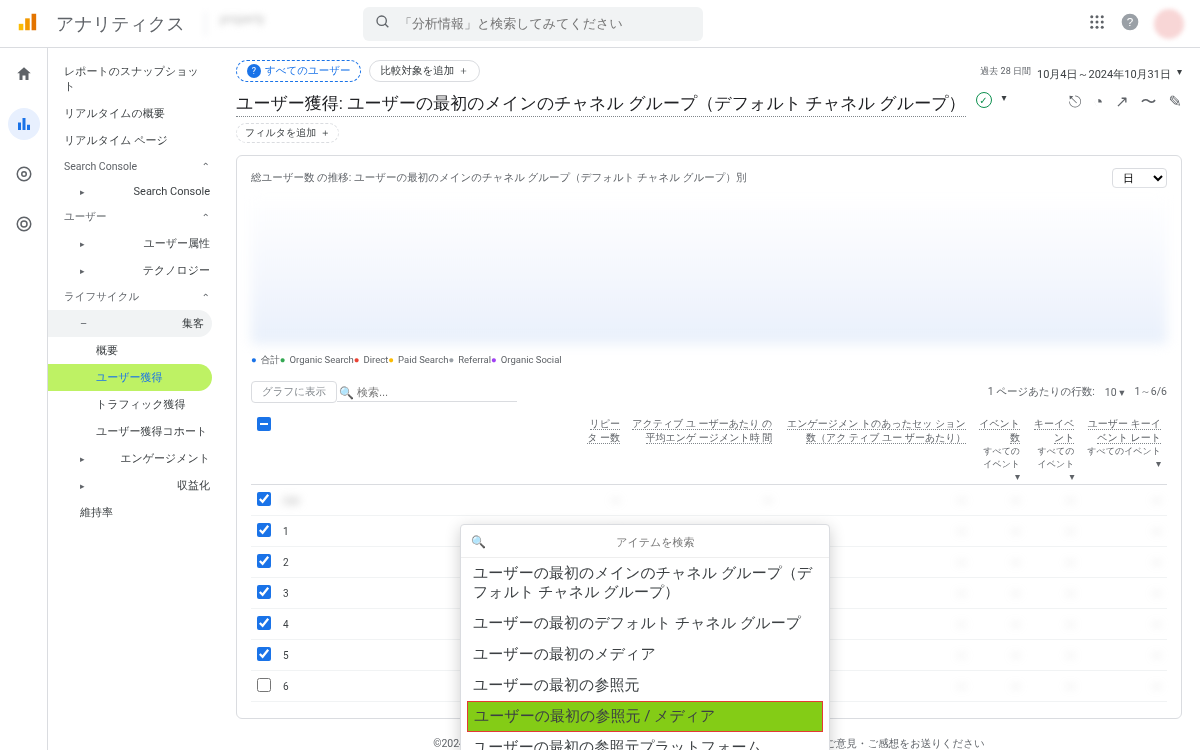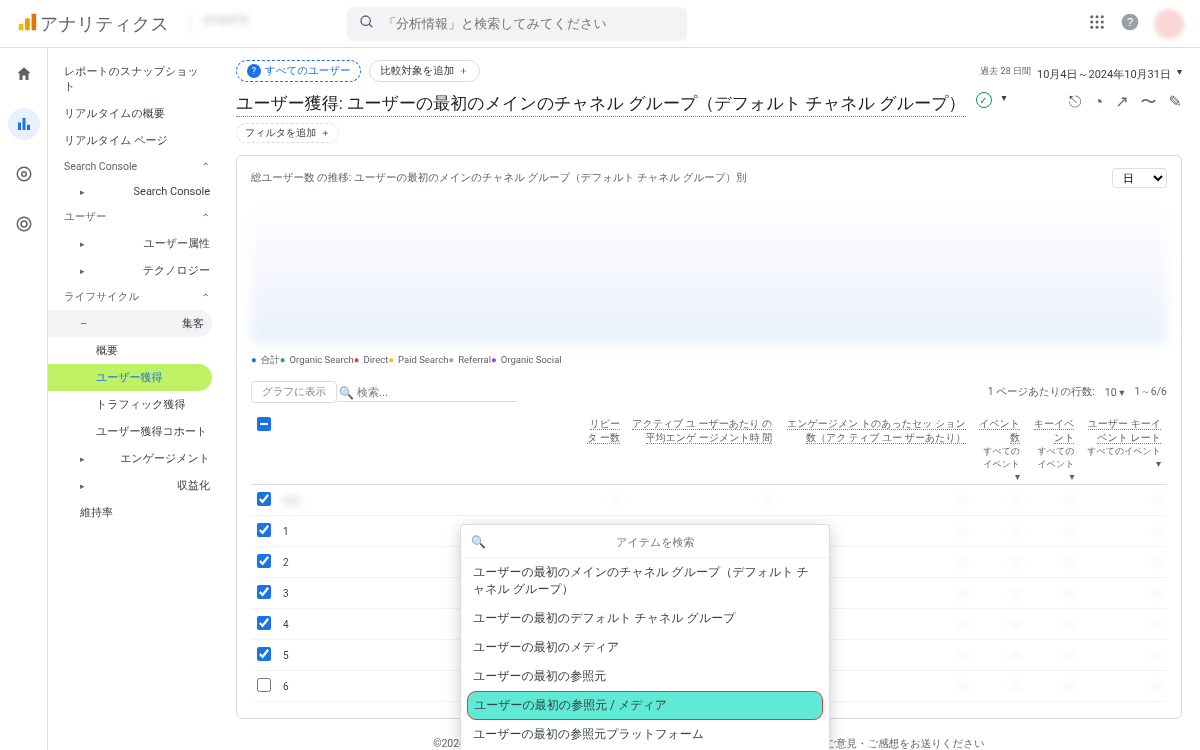--- a/index.html
+++ b/index.html
@@ -1,20 +1,20 @@
 <!DOCTYPE html>
 <html><head>
 <meta charset="utf-8">
 <style>
 * { box-sizing: border-box; margin: 0; padding: 0; }
 body { font-family: Roboto, "Hiragino Sans", Arial, sans-serif; font-size: 12px; color: #3c4043; background: #fff; }
 
 
 .topbar { display: flex; align-items: center; height: 48px; border-bottom: 1px solid #dadce0; padding: 0 16px; gap: 12px; }
-.logo-wrap { display: flex; align-items: center; gap: 2px; }
+.logo-wrap { display: flex; align-items: center; gap: 18px; }
 .logo-icon svg { width: 22px; height: 22px; }
 .app-title { font-size: 18px; color: #5f6368; }
 .property-name { color: #bbb; padding-left: 14px; margin-left: 8px; border-left: 1px solid #dadce0; min-width: 140px; height: 24px; filter: blur(3px); }
 .search-wrap { background: #f1f3f4; border-radius: 6px; display: flex; align-items: center; height: 34px; padding: 0 12px; flex: 0 0 340px; margin-left: 6px; }
 .search-wrap .s-icon { color: #5f6368; margin-right: 8px; }
 .search-wrap input { border: none; background: transparent; outline: none; font-size: 13px; width: 100%; color: #5f6368;}
 .topbar-right { margin-left: auto; display: flex; align-items: center; gap: 14px; }
 .grid-icon, .help-icon { color: #5f6368; cursor: pointer; }
 .avatar { width: 30px; height: 30px; border-radius: 50%; background: #f8d6d6; filter: blur(2px); }
 
@@ -75,22 +75,22 @@
 .data-table td { padding:7px 6px; border-bottom:1px solid #f1f3f4; text-align:right;}
 .data-table td.first{text-align:left;}
 .data-table .cb { text-align:center; width:24px;}
 .data-table input[type=checkbox]{accent-color:#1a73e8; width:14px; height:14px;}
 .blur-cell{ filter:blur(4px); color:#999;}
 
 
 .dim-dropdown { position:absolute; left:242px; top:476px; width:370px; background:#fff; border:1px solid #dadce0; border-radius:4px; box-shadow:0 4px 16px rgba(0,0,0,.2); z-index:50; padding:6px 0 8px 0;}
 .dim-dropdown .dsearch{display:flex; align-items:center; gap:6px; padding:4px 10px 8px 10px; border-bottom:1px solid #eee;}
 .dim-dropdown .dsearch input{border:none; outline:none; font-size:11px; width:100%;text-align:center;}
-.dim-dropdown .opt{padding:6px 12px; font-size:12px; cursor:pointer;}
-.dim-dropdown .opt.sel{border:1.6px solid #e53935; border-radius:9px; margin:0 6px; padding:5px 6px; background:#5eead4;}
+.dim-dropdown .opt{padding:6px 12px; font-size:15px; cursor:pointer;}
+.dim-dropdown .opt.sel{border:1.6px solid #e53935; border-radius:0; margin:0 6px; padding:5px 6px; background:#84cc16;}
 
 footer{ text-align:center; font-size:10.5px; color:#5f6368; margin:18px 0;}
 footer a{color:#1a73e8; text-decoration:none; margin:0 4px;}
 .square-ind{width:14px;height:14px;background:#1a73e8;border-radius:2px;display:inline-block;position:relative;}
 .square-ind::after{content:"";position:absolute;left:3px;right:3px;top:6px;border-top:2px solid #fff;}
 </style>
 </head>
 <body>
 
 <div class="topbar">

